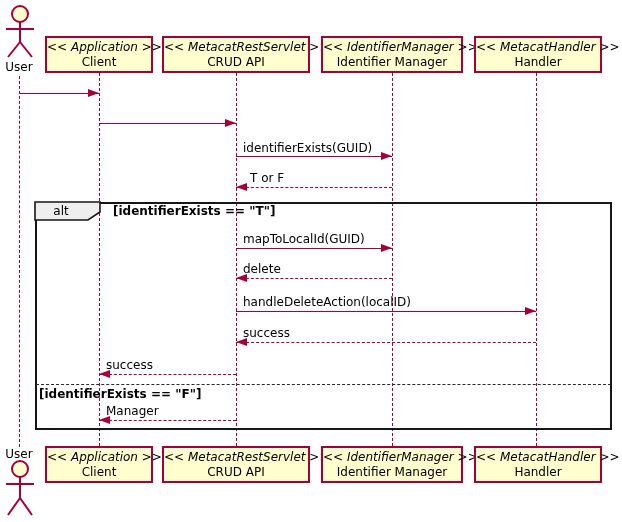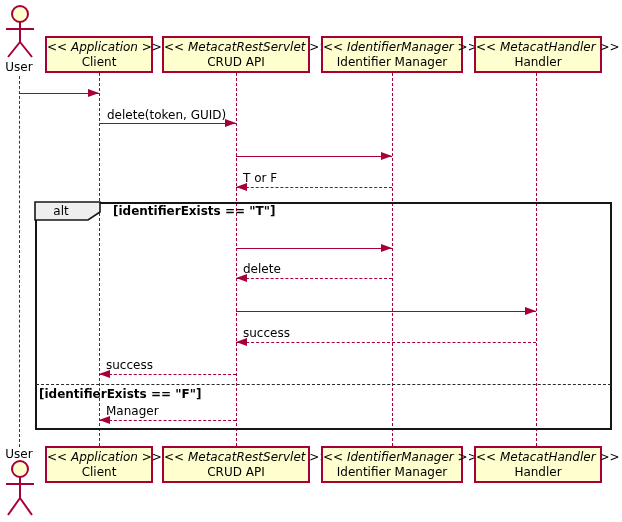--- a/index.html
+++ b/index.html
@@ -62,45 +62,47 @@
     <div>Identifier Manager</div>
   </div>
   <div class="pbox" style="left:474px; top:36px; width:128px">
     <div class="stereo">&lt;&lt; MetacatHandler &gt;&gt;</div>
     <div>Handler</div>
   </div>
 
   <div class="line" style="left:19px; top:93px; width:80px"></div>
   <div class="arr r" style="left:88px; top:89px"></div>
 
-  <div class="msg-label" style="left:107px; top:108px">delete(token, GUID)</div>
   <div class="line" style="left:99px; top:123px; width:137px"></div>
   <div class="arr r" style="left:225px; top:119px"></div>
 
+  <div class="msg-label" style="left:243px; top:141px">identifierExists(GUID)</div>
   <div class="line" style="left:236px; top:156px; width:156px"></div>
   <div class="arr r" style="left:381px; top:152px"></div>
 
-  <div class="msg-label" style="left:243px; top:171px">T or F</div>
+  <div class="msg-label" style="left:250px; top:171px">T or F</div>
   <div class="line dashed" style="left:236px; top:187px; width:156px"></div>
   <div class="arr l" style="left:236px; top:183px"></div>
 
   <div class="frame" style="left:35px; top:202px; width:577px; height:228px"></div>
   <svg class="actor" style="left:34px; top:201px" width="68" height="20" viewBox="0 0 68 20">
     <path d="M1,1 L66,1 L66,11 L54,19 L1,19 Z" fill="#EEEEEE" stroke="#161616" stroke-width="1.6"></path>
   </svg>
   <div class="op-label" style="left:36px; top:204px; width:50px">alt</div>
   <div class="guard" style="left:113px; top:204px">[identifierExists == "T"]</div>
 
+  <div class="msg-label" style="left:243px; top:232px">mapToLocalId(GUID)</div>
   <div class="line" style="left:236px; top:248px; width:156px"></div>
   <div class="arr r" style="left:381px; top:244px"></div>
 
   <div class="msg-label" style="left:243px; top:262px">delete</div>
   <div class="line dashed" style="left:236px; top:278px; width:156px"></div>
   <div class="arr l" style="left:236px; top:274px"></div>
 
+  <div class="msg-label" style="left:243px; top:295px">handleDeleteAction(localID)</div>
   <div class="line" style="left:236px; top:311px; width:300px"></div>
   <div class="arr r" style="left:525px; top:307px"></div>
 
   <div class="msg-label" style="left:243px; top:326px">success</div>
   <div class="line dashed" style="left:236px; top:342px; width:300px"></div>
   <div class="arr l" style="left:236px; top:338px"></div>
 
   <div class="msg-label" style="left:106px; top:358px">success</div>
   <div class="line dashed" style="left:99px; top:374px; width:137px"></div>
   <div class="arr l" style="left:99px; top:370px"></div>

